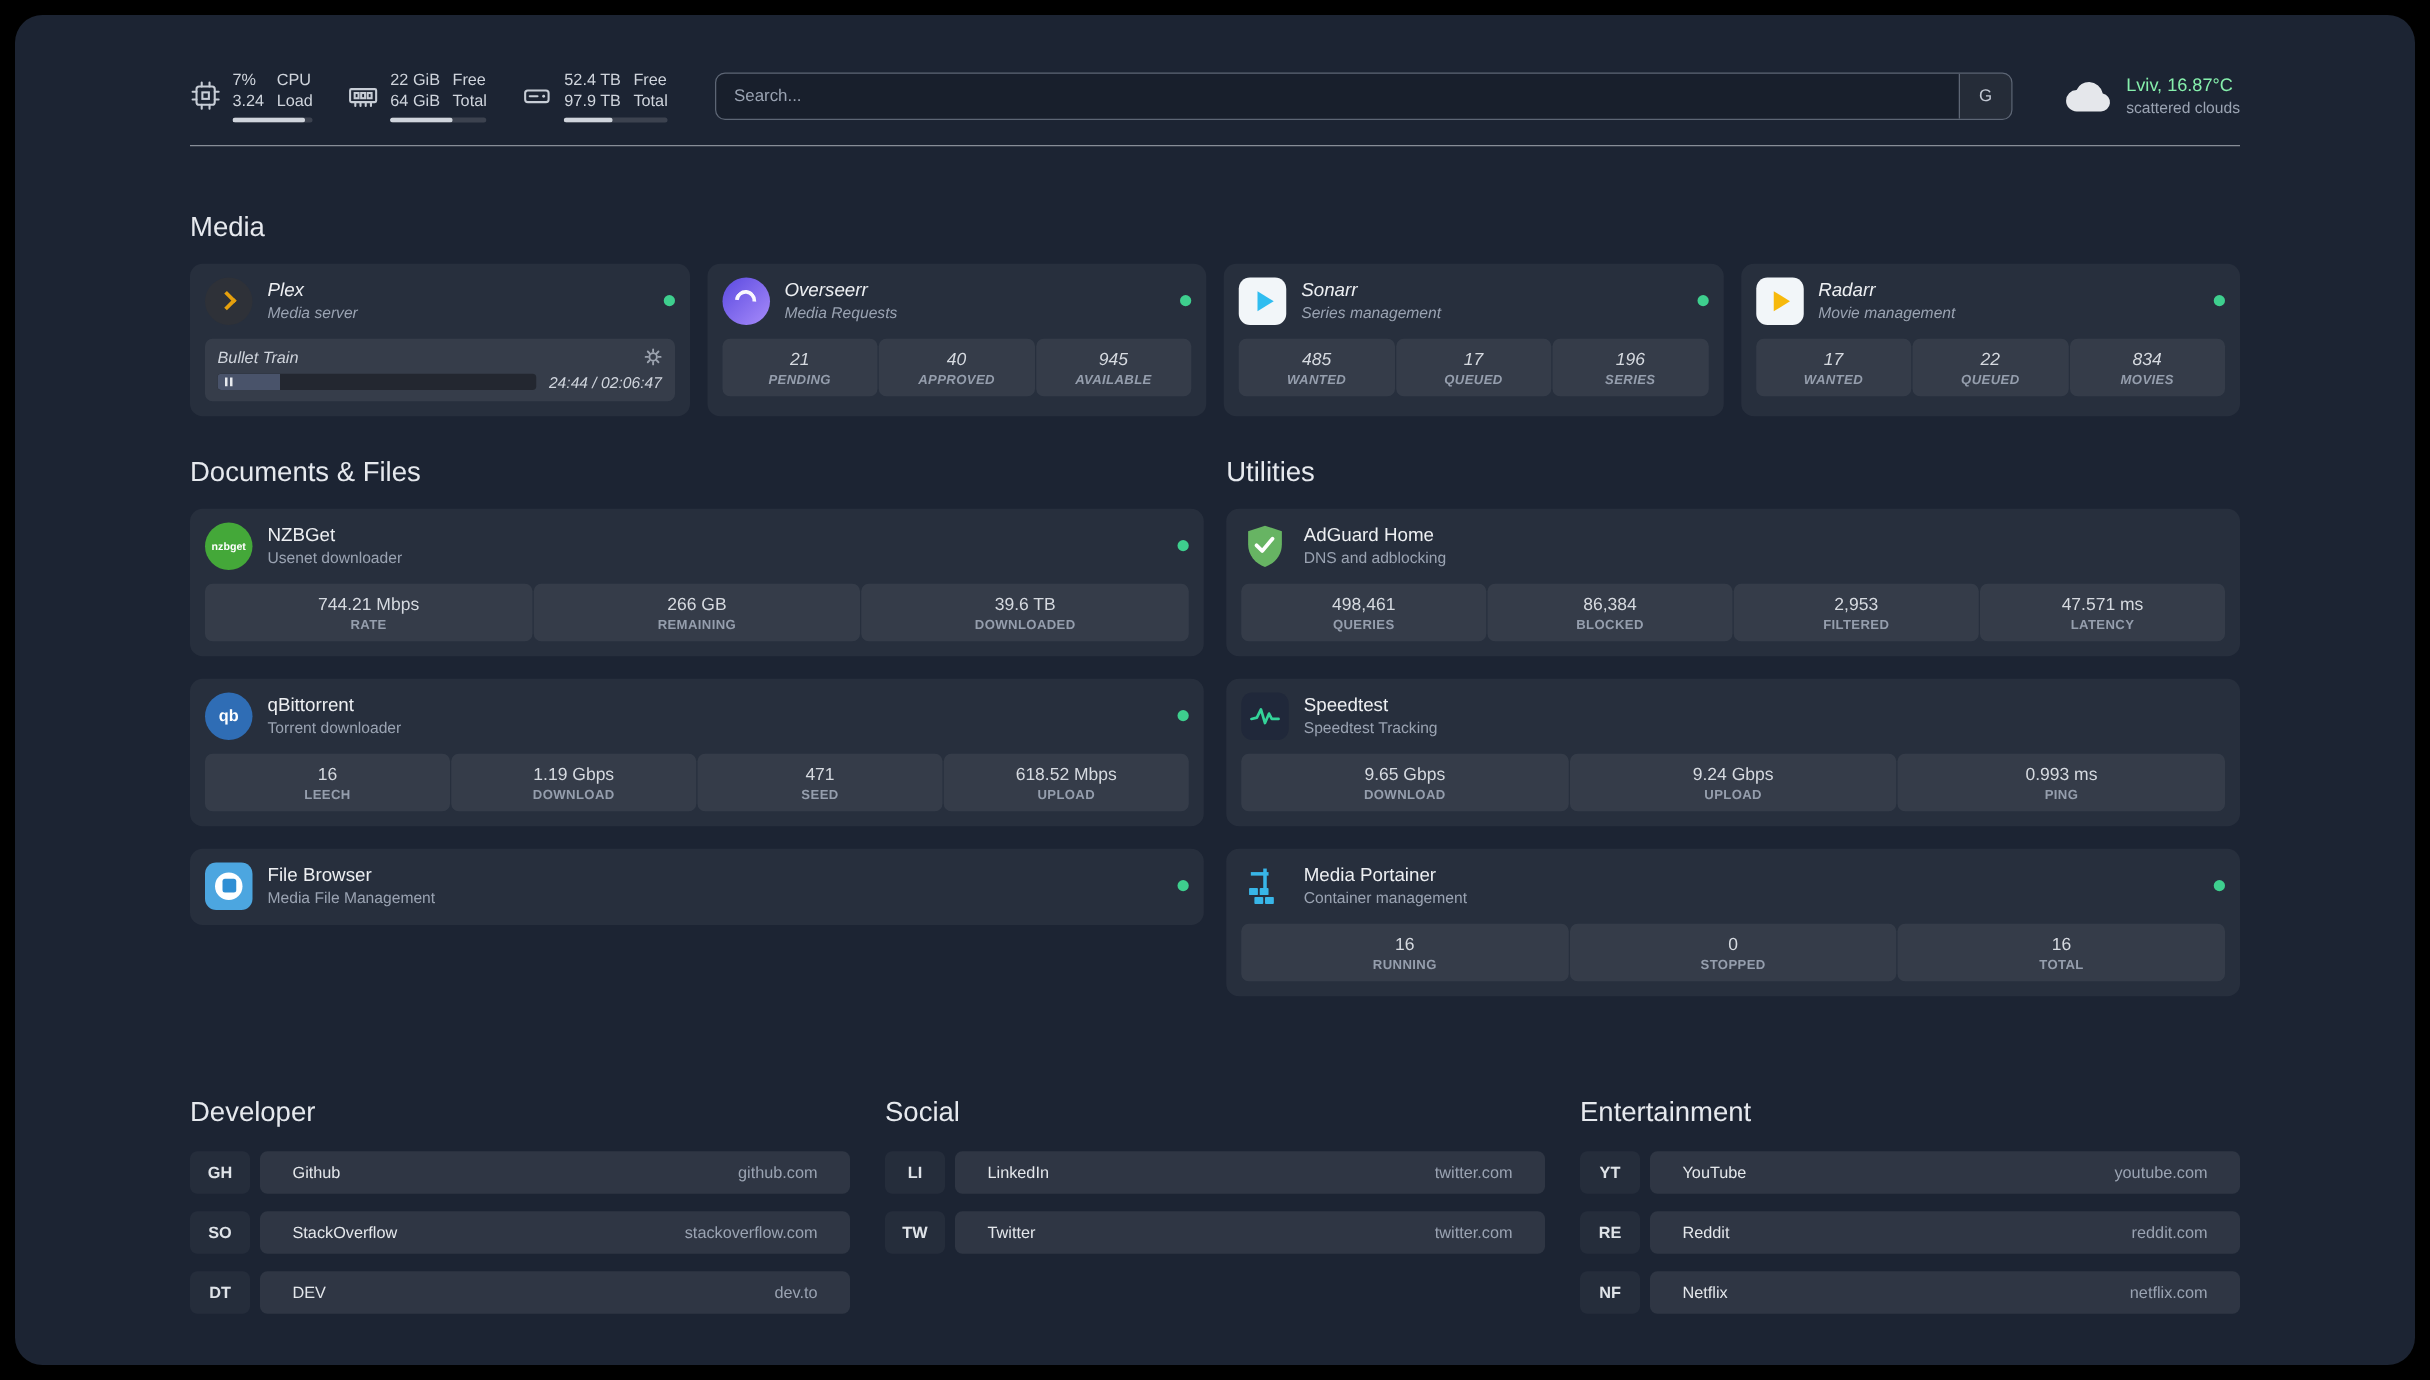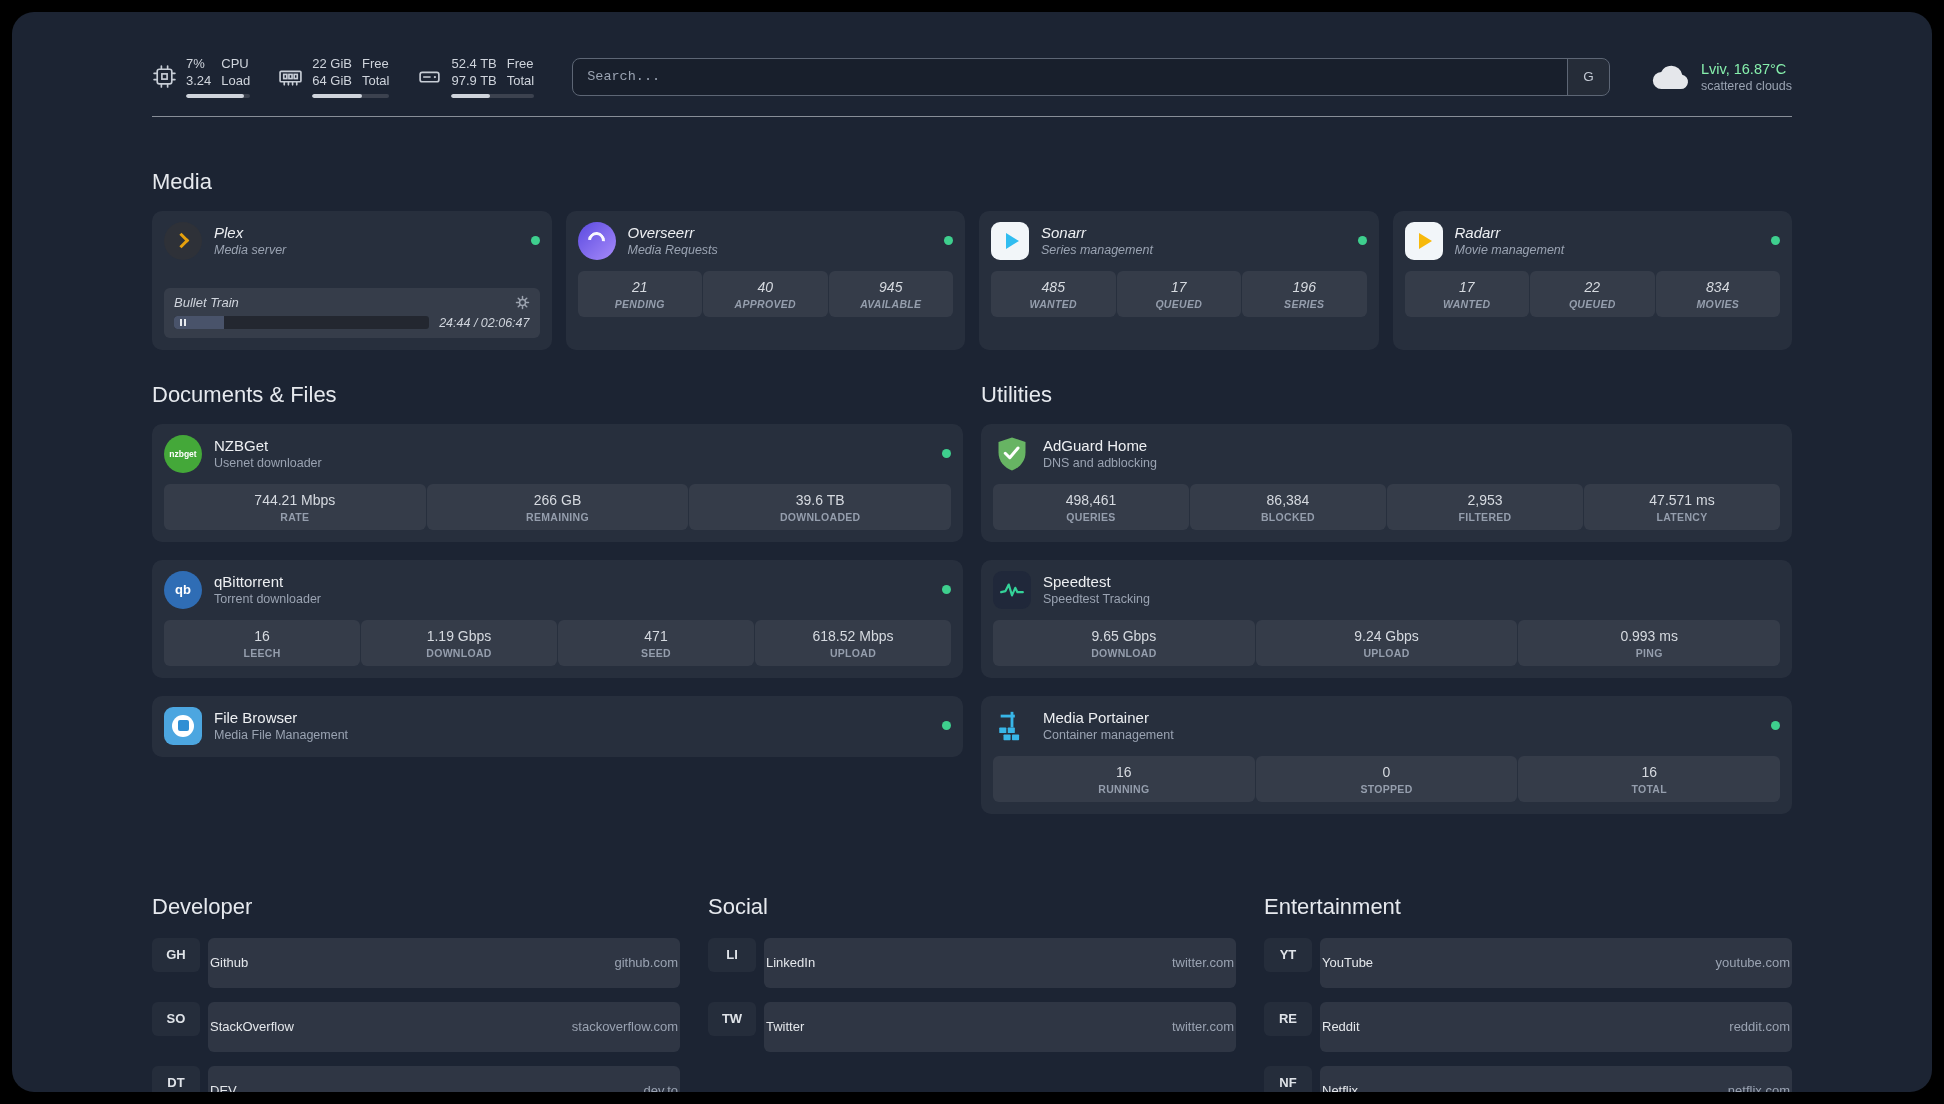--- a/index.html
+++ b/index.html
@@ -12,21 +12,21 @@
   .resources { display:flex; align-items:center; gap:28px; }
   .resource { display:flex; align-items:center; gap:9px; }
   .res-icon { width:25px; height:25px; flex:0 0 25px; }
   .res-text { display:flex; gap:10px; font-size:13px; color:#cfd4dc; line-height:1.3; }
   .res-vals, .res-labels { display:flex; flex-direction:column; }
   .res-bar { margin-top:4px; height:4px; border-radius:2px; background:rgba(255,255,255,0.14); overflow:hidden; }
   .res-fill { height:100%; background:#cfd4dc; border-radius:2px; }
   .searchbar { flex:1; display:flex; align-items:stretch; height:38px; border:1px solid #5d6675;
                border-radius:8px; background:rgba(10,15,25,0.25); overflow:hidden; margin:0 8px; }
   .searchbar input { flex:1; background:transparent; border:none; outline:none; color:#d1d5db;
-                     font-size:13.5px; padding:0 14px; font-family:Liberation Mono, monospace; }
+                     font-size:13.5px; padding:0 14px; font-family:Liberation Sans, sans-serif; }
   .searchbar input::placeholder { color:#9aa3b2; }
   .search-btn { width:42px; display:flex; align-items:center; justify-content:center; color:#c3c9d4;
                 font-size:13.5px; border-left:1px solid #5d6675; background:rgba(255,255,255,0.06); cursor:pointer; }
   .weather { display:flex; align-items:center; gap:11px; }
   .weather-loc { font-size:14.5px; color:#86efac; }
   .weather-cond { font-size:12.5px; color:#9aa3b2; margin-top:2px; }
   .divider { border:none; border-top:1px solid rgba(225,229,235,0.55); margin-top:18px; }
 
   
   .section-title { font-size:22px; font-weight:500; color:#e6e9ee; margin-bottom:16px; }
@@ -60,36 +60,36 @@
   .icon.sonarr .tri { border-left:13px solid #30bdf0; }
   .icon.radarr .tri { border-left:13px solid #f7b90c; }
   .icon.nzbget { background:#44a839; border-radius:50%; color:#fff; font-size:8.5px; font-weight:700; }
   .icon.qbittorrent { background:#2f6db5; border-radius:50%; color:#fff; font-size:13px; font-weight:700; }
   .icon.filebrowser { background:#4ca6e0; border-radius:9px; }
   .fb-circle { width:22px; height:22px; background:#fff; border-radius:50%; display:flex; align-items:center; justify-content:center; }
   .fb-disk { width:11px; height:11px; background:#2f8fd4; border-radius:2px; }
   .icon.speedtest { background:#20283a; border-radius:9px; }
 
   
-  .media-widget { margin-top:28px; background:rgba(255,255,255,0.07); border-radius:6px; padding:7px 10px 8px; }
+  .media-widget { margin-top:11px; background:rgba(255,255,255,0.07); border-radius:6px; padding:7px 10px 8px; }
   .mw-top { display:flex; justify-content:space-between; align-items:center; font-size:13px; color:#cfd4dc; }
   .mw-row { display:flex; align-items:center; gap:10px; margin-top:6px; }
   .mw-bar { flex:1; height:13px; background:rgba(0,0,0,0.35); border-radius:3px; position:relative; overflow:hidden; }
   .mw-fill { height:100%; background:#49536a; border-radius:3px 0 0 3px; }
   .mw-pause { position:absolute; left:6px; top:3px; width:6px; height:7px;
               border-left:2px solid #e7eaee; border-right:2px solid #e7eaee; }
   .mw-time { font-size:12.5px; color:#cfd4dc; white-space:nowrap; }
 
   
   .bookmarks { display:grid; grid-template-columns:1fr 1fr 1fr; gap:28px; align-items:start; margin-top:62px; }
   .bm-title { font-size:22px; font-weight:500; color:#e6e9ee; margin-bottom:18px; }
   .bm-row { display:flex; gap:8px; margin-bottom:14px; cursor:pointer; }
   .bm-abbr { width:48px; height:34px; border-radius:6px; background:rgba(255,255,255,0.045);
              display:flex; align-items:center; justify-content:center; font-size:13px; font-weight:700; color:#dfe3e8; }
-  .bm-pill { flex:1; height:50px; border-radius:6px; background:rgba(255,255,255,0.085); padding:0 2px;
+  .bm-pill { flex:1; height:34px; border-radius:6px; background:rgba(255,255,255,0.085); padding:0 26px;
              display:flex; align-items:center; justify-content:space-between; }
   .bm-name { font-size:13px; color:#e4e7eb; }
   .bm-url { font-size:13px; color:#9aa3b2; }
 </style>
 </head>
 <body>
 
 <div class="frame">
 
   <header class="topbar">

